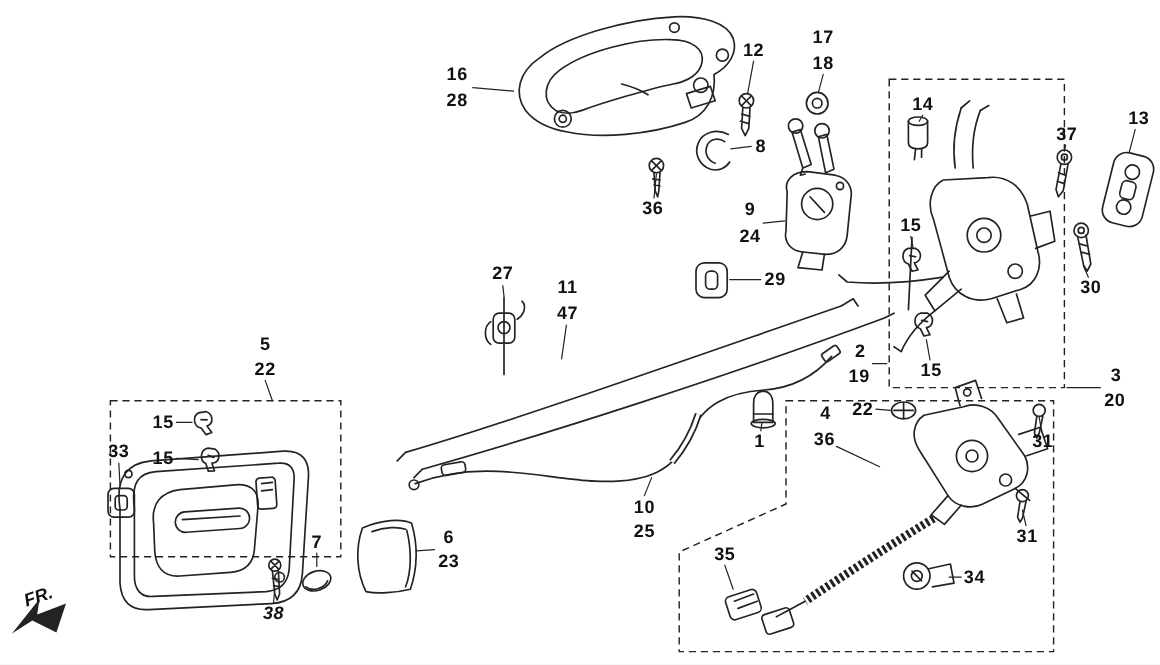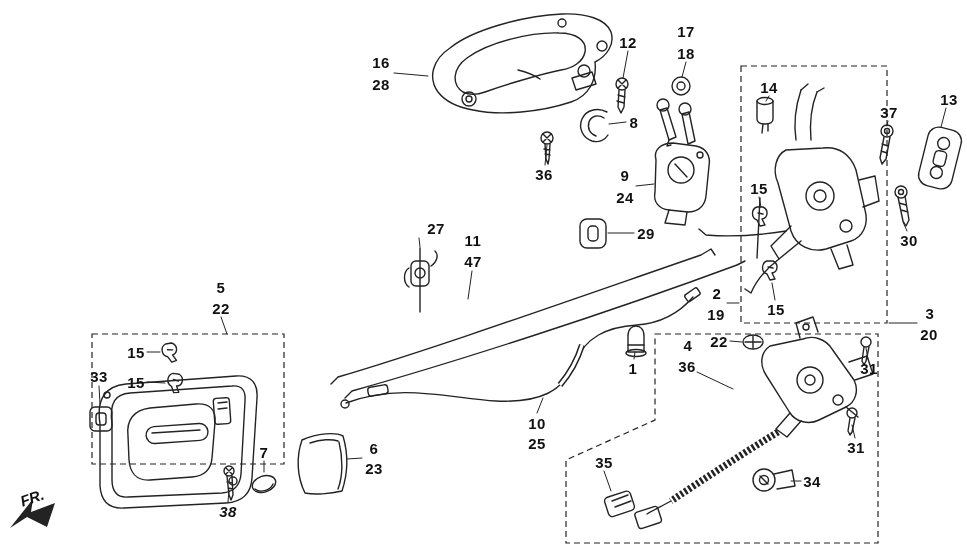--- a/index.html
+++ b/index.html
@@ -277,21 +277,21 @@
       <div class="part-label" style="left: 769px; top: 87px;">14</div>
       <div class="part-label" style="left: 889px; top: 112px;">37</div>
       <div class="part-label" style="left: 949px; top: 99px;">13</div>
       <div class="part-label" style="left: 634px; top: 122px;">8</div>
       <div class="part-label" style="left: 544px; top: 174px;">36</div>
       <div class="part-label" style="left: 625px; top: 175px;">9</div>
       <div class="part-label" style="left: 625px; top: 197px;">24</div>
       <div class="part-label" style="left: 646px; top: 233px;">29</div>
       <div class="part-label" style="left: 759px; top: 188px;">15</div>
       <div class="part-label" style="left: 909px; top: 240px;">30</div>
-      <div class="part-label" style="left: 436px; top: 228px;">27</div>
+      <div class="part-label" style="left: 419px; top: 228px;">27</div>
       <div class="part-label" style="left: 473px; top: 240px;">11</div>
       <div class="part-label" style="left: 473px; top: 261px;">47</div>
       <div class="part-label" style="left: 717px; top: 293px;">2</div>
       <div class="part-label" style="left: 716px; top: 314px;">19</div>
       <div class="part-label" style="left: 776px; top: 309px;">15</div>
       <div class="part-label" style="left: 930px; top: 313px;">3</div>
       <div class="part-label" style="left: 929px; top: 334px;">20</div>
       <div class="part-label" style="left: 221px; top: 287px;">5</div>
       <div class="part-label" style="left: 221px; top: 308px; text-align: center;">22</div>
       <div class="part-label" style="left: 136px; top: 352px;">15</div>

